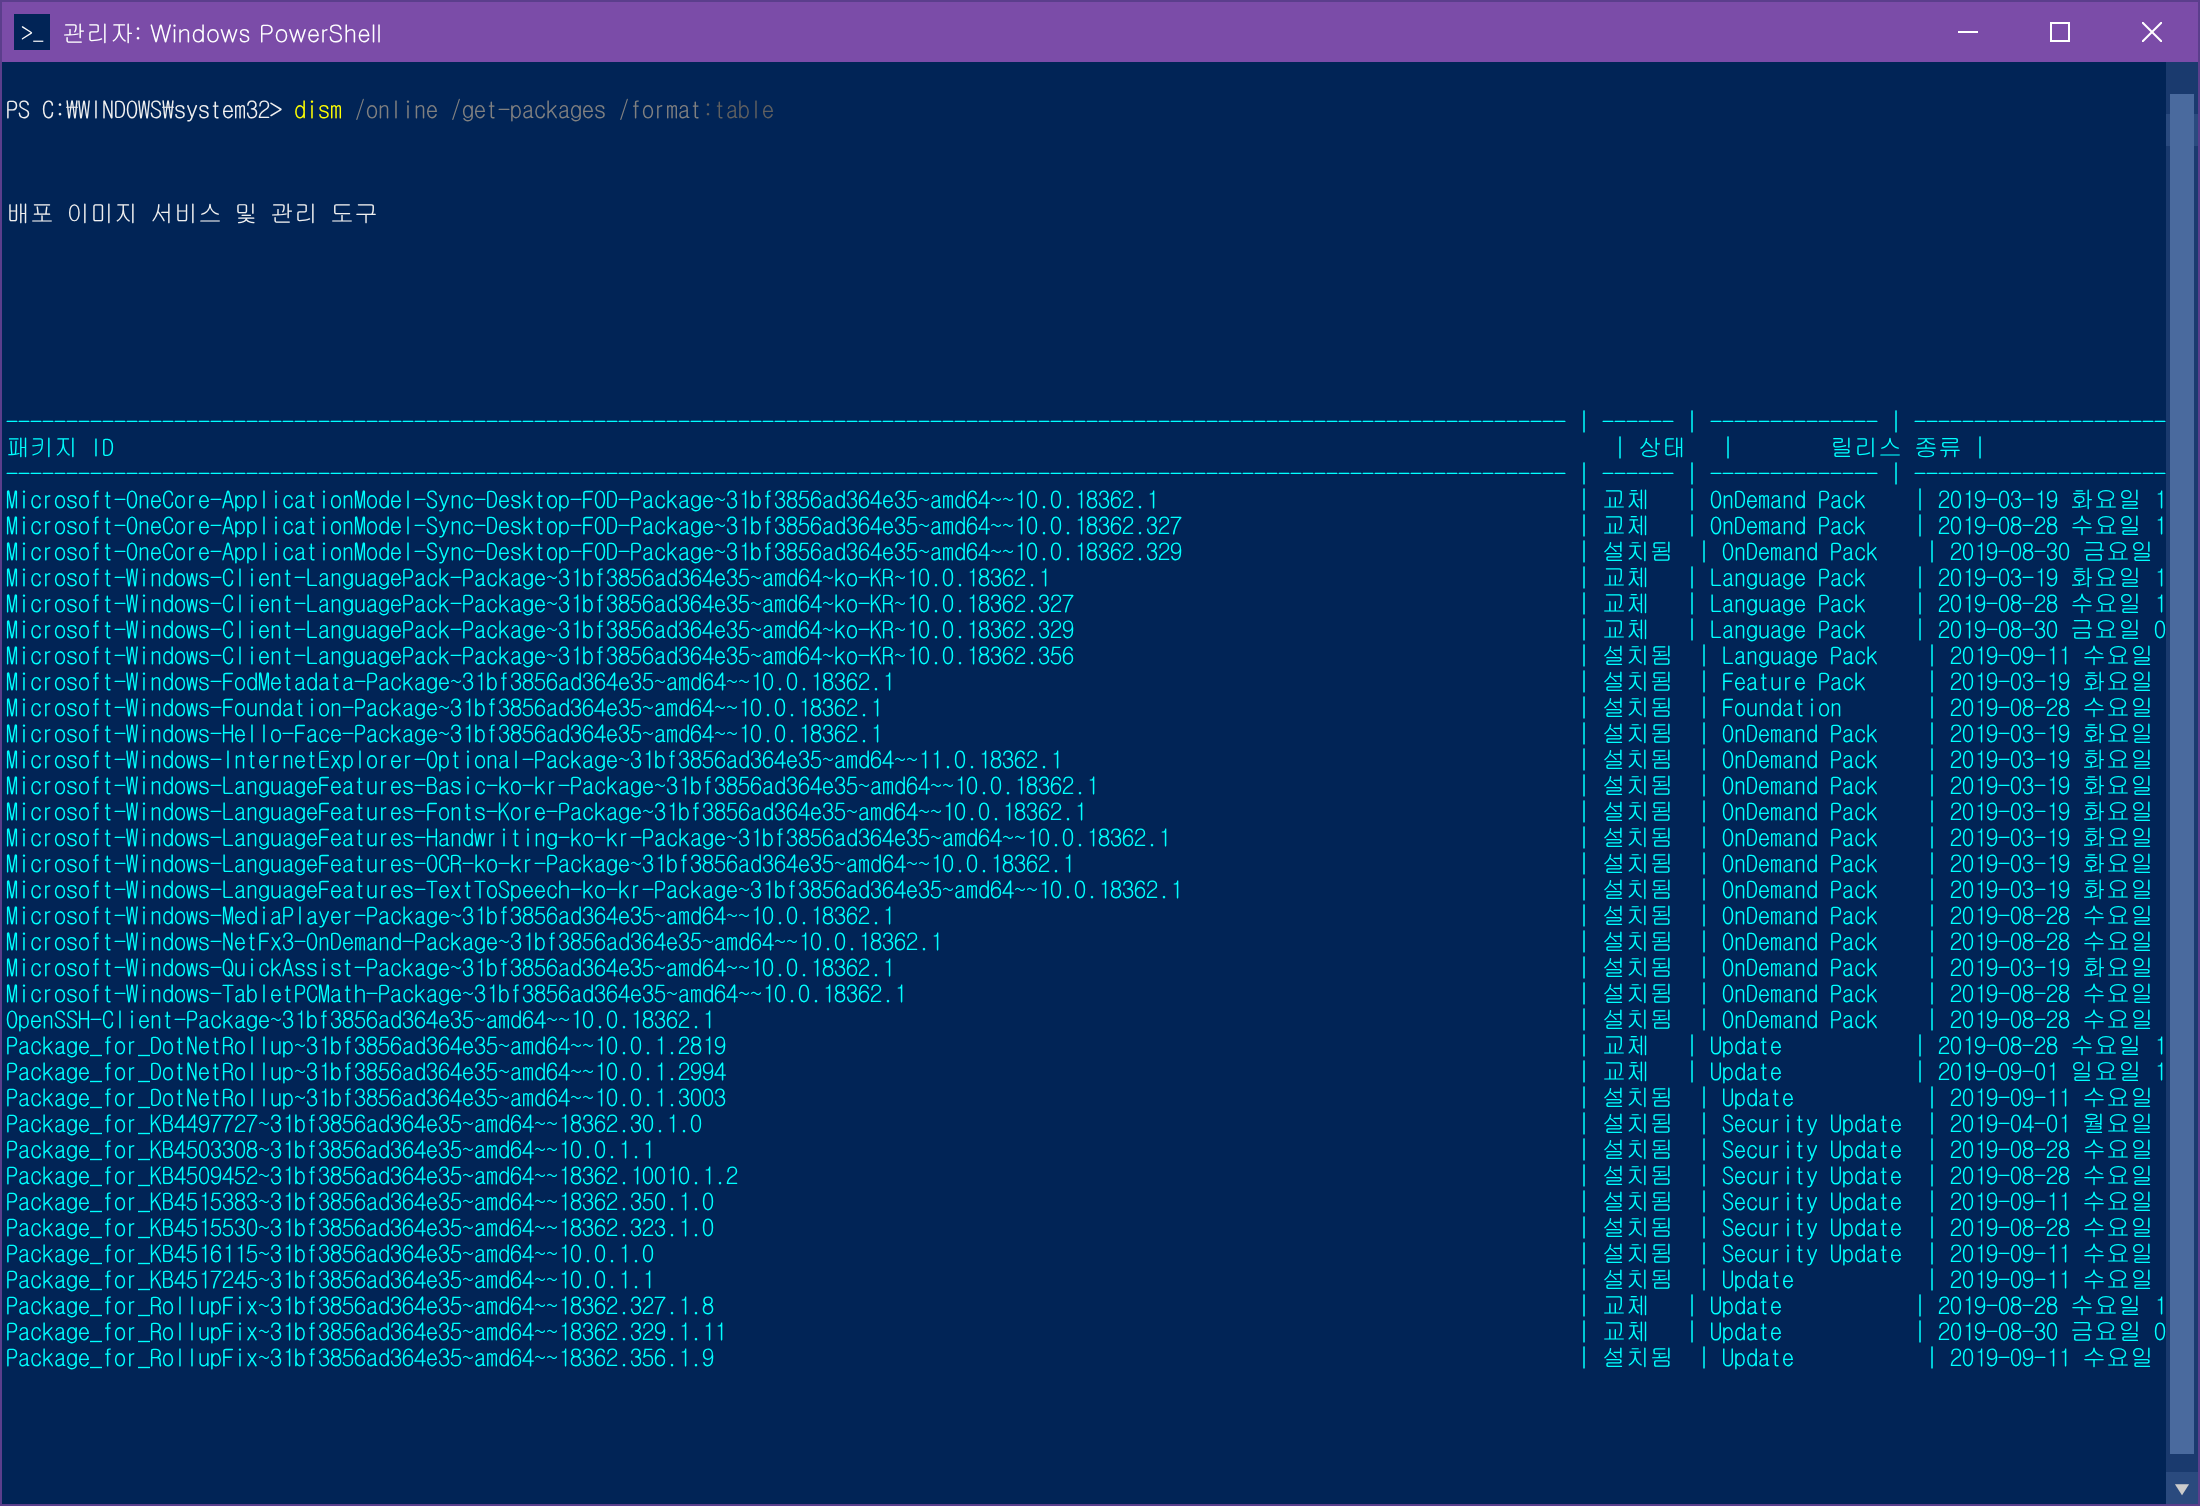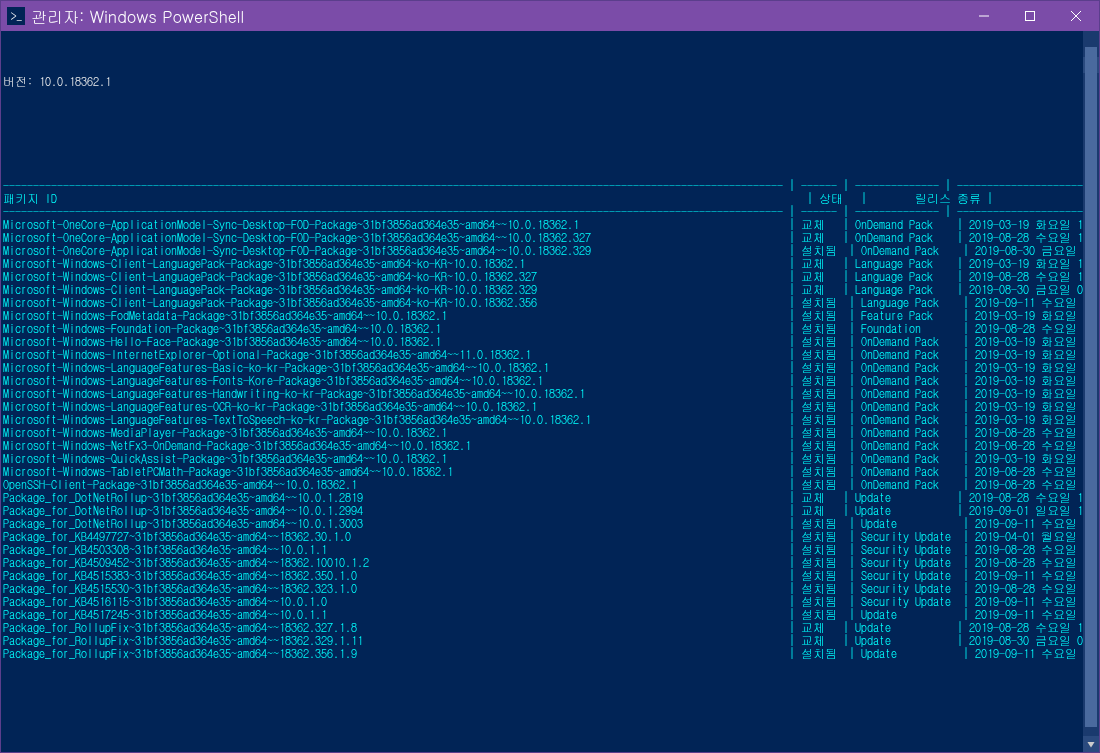--- a/index.html
+++ b/index.html
@@ -30,21 +30,21 @@
     .titlebar-icon {
       display: inline-flex;
       width: 18px;
       height: 18px;
       margin-right: 6px;
       background: #012456;
       align-items: center;
       justify-content: center;
       font-size: 10px;
     }
-    .title-text { font-size: 16px; }
+    .title-text { font-size: 12px; }
     .winctrls { margin-left: auto; display: flex; }
     .winbtn {
       width: 46px;
       height: 30px;
       display: flex;
       align-items: center;
       justify-content: center;
       color: #fff;
     }
     .terminal {
@@ -116,22 +116,23 @@
       <div class="winbtn close">
         <svg width="10" height="10">
             <line x1="0" y1="0" x2="10" y2="10" stroke="#fff" stroke-width="1"></line>
             <line x1="10" y1="0" x2="0" y2="10" stroke="#fff" stroke-width="1"></line>
           </svg>
       </div>
     </div>
   </div>
 
   <div class="terminal">
+<div class="line"><span class="prompt">PS C:\WINDOWS\system32&gt;</span><span class="cmd-yellow"> dism</span><span class="cmd-gray"> /online</span><span class="cmd-gray"> /get-packages</span><span class="cmd-gray"> /format</span><span class="cmd-darkgray">:table</span></div>
 <div class="line"> </div>
-<div class="line">버전: 10.0.18362.1</div>
+<div class="line">배포 이미지 서비스 및 관리 도구</div>
 <div class="line"> </div>
 <div class="line"> </div>
 <div class="line"> </div>
 <div id="table-area"><div class="line cyan">---------------------------------------------------------------------------------------------------------------------------------- | ------ | -------------- | ------------------------</div><div class="line cyan">패키지 ID                                                                                                                             | 상태   |        릴리스 종류 |                   설치 시간</div><div class="line cyan">---------------------------------------------------------------------------------------------------------------------------------- | ------ | -------------- | ------------------------</div><div class="line cyan">Microsoft-OneCore-ApplicationModel-Sync-Desktop-FOD-Package~31bf3856ad364e35~amd64~~10.0.18362.1                                   | 교체   | OnDemand Pack    | 2019-03-19 화요일 12:32    </div><div class="line cyan">Microsoft-OneCore-ApplicationModel-Sync-Desktop-FOD-Package~31bf3856ad364e35~amd64~~10.0.18362.327                                 | 교체   | OnDemand Pack    | 2019-08-28 수요일 16:37    </div><div class="line cyan">Microsoft-OneCore-ApplicationModel-Sync-Desktop-FOD-Package~31bf3856ad364e35~amd64~~10.0.18362.329                                 | 설치됨  | OnDemand Pack    | 2019-08-30 금요일 03:53    </div><div class="line cyan">Microsoft-Windows-Client-LanguagePack-Package~31bf3856ad364e35~amd64~ko-KR~10.0.18362.1                                            | 교체   | Language Pack    | 2019-03-19 화요일 12:30    </div><div class="line cyan">Microsoft-Windows-Client-LanguagePack-Package~31bf3856ad364e35~amd64~ko-KR~10.0.18362.327                                          | 교체   | Language Pack    | 2019-08-28 수요일 16:37    </div><div class="line cyan">Microsoft-Windows-Client-LanguagePack-Package~31bf3856ad364e35~amd64~ko-KR~10.0.18362.329                                          | 교체   | Language Pack    | 2019-08-30 금요일 03:53    </div><div class="line cyan">Microsoft-Windows-Client-LanguagePack-Package~31bf3856ad364e35~amd64~ko-KR~10.0.18362.356                                          | 설치됨  | Language Pack    | 2019-09-11 수요일 13:31    </div><div class="line cyan">Microsoft-Windows-FodMetadata-Package~31bf3856ad364e35~amd64~~10.0.18362.1                                                         | 설치됨  | Feature Pack     | 2019-03-19 화요일 12:31    </div><div class="line cyan">Microsoft-Windows-Foundation-Package~31bf3856ad364e35~amd64~~10.0.18362.1                                                          | 설치됨  | Foundation       | 2019-08-28 수요일 16:37    </div><div class="line cyan">Microsoft-Windows-Hello-Face-Package~31bf3856ad364e35~amd64~~10.0.18362.1                                                          | 설치됨  | OnDemand Pack    | 2019-03-19 화요일 12:30    </div><div class="line cyan">Microsoft-Windows-InternetExplorer-Optional-Package~31bf3856ad364e35~amd64~~11.0.18362.1                                           | 설치됨  | OnDemand Pack    | 2019-03-19 화요일 12:31    </div><div class="line cyan">Microsoft-Windows-LanguageFeatures-Basic-ko-kr-Package~31bf3856ad364e35~amd64~~10.0.18362.1                                        | 설치됨  | OnDemand Pack    | 2019-03-19 화요일 12:31    </div><div class="line cyan">Microsoft-Windows-LanguageFeatures-Fonts-Kore-Package~31bf3856ad364e35~amd64~~10.0.18362.1                                         | 설치됨  | OnDemand Pack    | 2019-03-19 화요일 12:31    </div><div class="line cyan">Microsoft-Windows-LanguageFeatures-Handwriting-ko-kr-Package~31bf3856ad364e35~amd64~~10.0.18362.1                                  | 설치됨  | OnDemand Pack    | 2019-03-19 화요일 12:31    </div><div class="line cyan">Microsoft-Windows-LanguageFeatures-OCR-ko-kr-Package~31bf3856ad364e35~amd64~~10.0.18362.1                                          | 설치됨  | OnDemand Pack    | 2019-03-19 화요일 12:31    </div><div class="line cyan">Microsoft-Windows-LanguageFeatures-TextToSpeech-ko-kr-Package~31bf3856ad364e35~amd64~~10.0.18362.1                                 | 설치됨  | OnDemand Pack    | 2019-03-19 화요일 12:31    </div><div class="line cyan">Microsoft-Windows-MediaPlayer-Package~31bf3856ad364e35~amd64~~10.0.18362.1                                                         | 설치됨  | OnDemand Pack    | 2019-08-28 수요일 16:37    </div><div class="line cyan">Microsoft-Windows-NetFx3-OnDemand-Package~31bf3856ad364e35~amd64~~10.0.18362.1                                                     | 설치됨  | OnDemand Pack    | 2019-08-28 수요일 16:20    </div><div class="line cyan">Microsoft-Windows-QuickAssist-Package~31bf3856ad364e35~amd64~~10.0.18362.1                                                         | 설치됨  | OnDemand Pack    | 2019-03-19 화요일 12:31    </div><div class="line cyan">Microsoft-Windows-TabletPCMath-Package~31bf3856ad364e35~amd64~~10.0.18362.1                                                        | 설치됨  | OnDemand Pack    | 2019-08-28 수요일 16:37    </div><div class="line cyan">OpenSSH-Client-Package~31bf3856ad364e35~amd64~~10.0.18362.1                                                                        | 설치됨  | OnDemand Pack    | 2019-08-28 수요일 16:20    </div><div class="line cyan">Package_for_DotNetRollup~31bf3856ad364e35~amd64~~10.0.1.2819                                                                       | 교체   | Update           | 2019-08-28 수요일 16:20    </div><div class="line cyan">Package_for_DotNetRollup~31bf3856ad364e35~amd64~~10.0.1.2994                                                                       | 교체   | Update           | 2019-09-01 일요일 12:42    </div><div class="line cyan">Package_for_DotNetRollup~31bf3856ad364e35~amd64~~10.0.1.3003                                                                       | 설치됨  | Update           | 2019-09-11 수요일 13:31    </div><div class="line cyan">Package_for_KB4497727~31bf3856ad364e35~amd64~~18362.30.1.0                                                                         | 설치됨  | Security Update  | 2019-04-01 월요일 23:04    </div><div class="line cyan">Package_for_KB4503308~31bf3856ad364e35~amd64~~10.0.1.1                                                                             | 설치됨  | Security Update  | 2019-08-28 수요일 16:20    </div><div class="line cyan">Package_for_KB4509452~31bf3856ad364e35~amd64~~18362.10010.1.2                                                                      | 설치됨  | Security Update  | 2019-08-28 수요일 16:20    </div><div class="line cyan">Package_for_KB4515383~31bf3856ad364e35~amd64~~18362.350.1.0                                                                        | 설치됨  | Security Update  | 2019-09-11 수요일 13:20    </div><div class="line cyan">Package_for_KB4515530~31bf3856ad364e35~amd64~~18362.323.1.0                                                                        | 설치됨  | Security Update  | 2019-08-28 수요일 16:20    </div><div class="line cyan">Package_for_KB4516115~31bf3856ad364e35~amd64~~10.0.1.0                                                                             | 설치됨  | Security Update  | 2019-09-11 수요일 13:31    </div><div class="line cyan">Package_for_KB4517245~31bf3856ad364e35~amd64~~10.0.1.1                                                                             | 설치됨  | Update           | 2019-09-11 수요일 16:20    </div><div class="line cyan">Package_for_RollupFix~31bf3856ad364e35~amd64~~18362.327.1.8                                                                        | 교체   | Update           | 2019-08-28 수요일 16:37    </div><div class="line cyan">Package_for_RollupFix~31bf3856ad364e35~amd64~~18362.329.1.11                                                                       | 교체   | Update           | 2019-08-30 금요일 03:53    </div><div class="line cyan">Package_for_RollupFix~31bf3856ad364e35~amd64~~18362.356.1.9                                                                        | 설치됨  | Update           | 2019-09-11 수요일 13:31    </div></div>
 
 
 
 
     <div class="scrollbar">
       <div class="scroll-arrow">▲</div>

